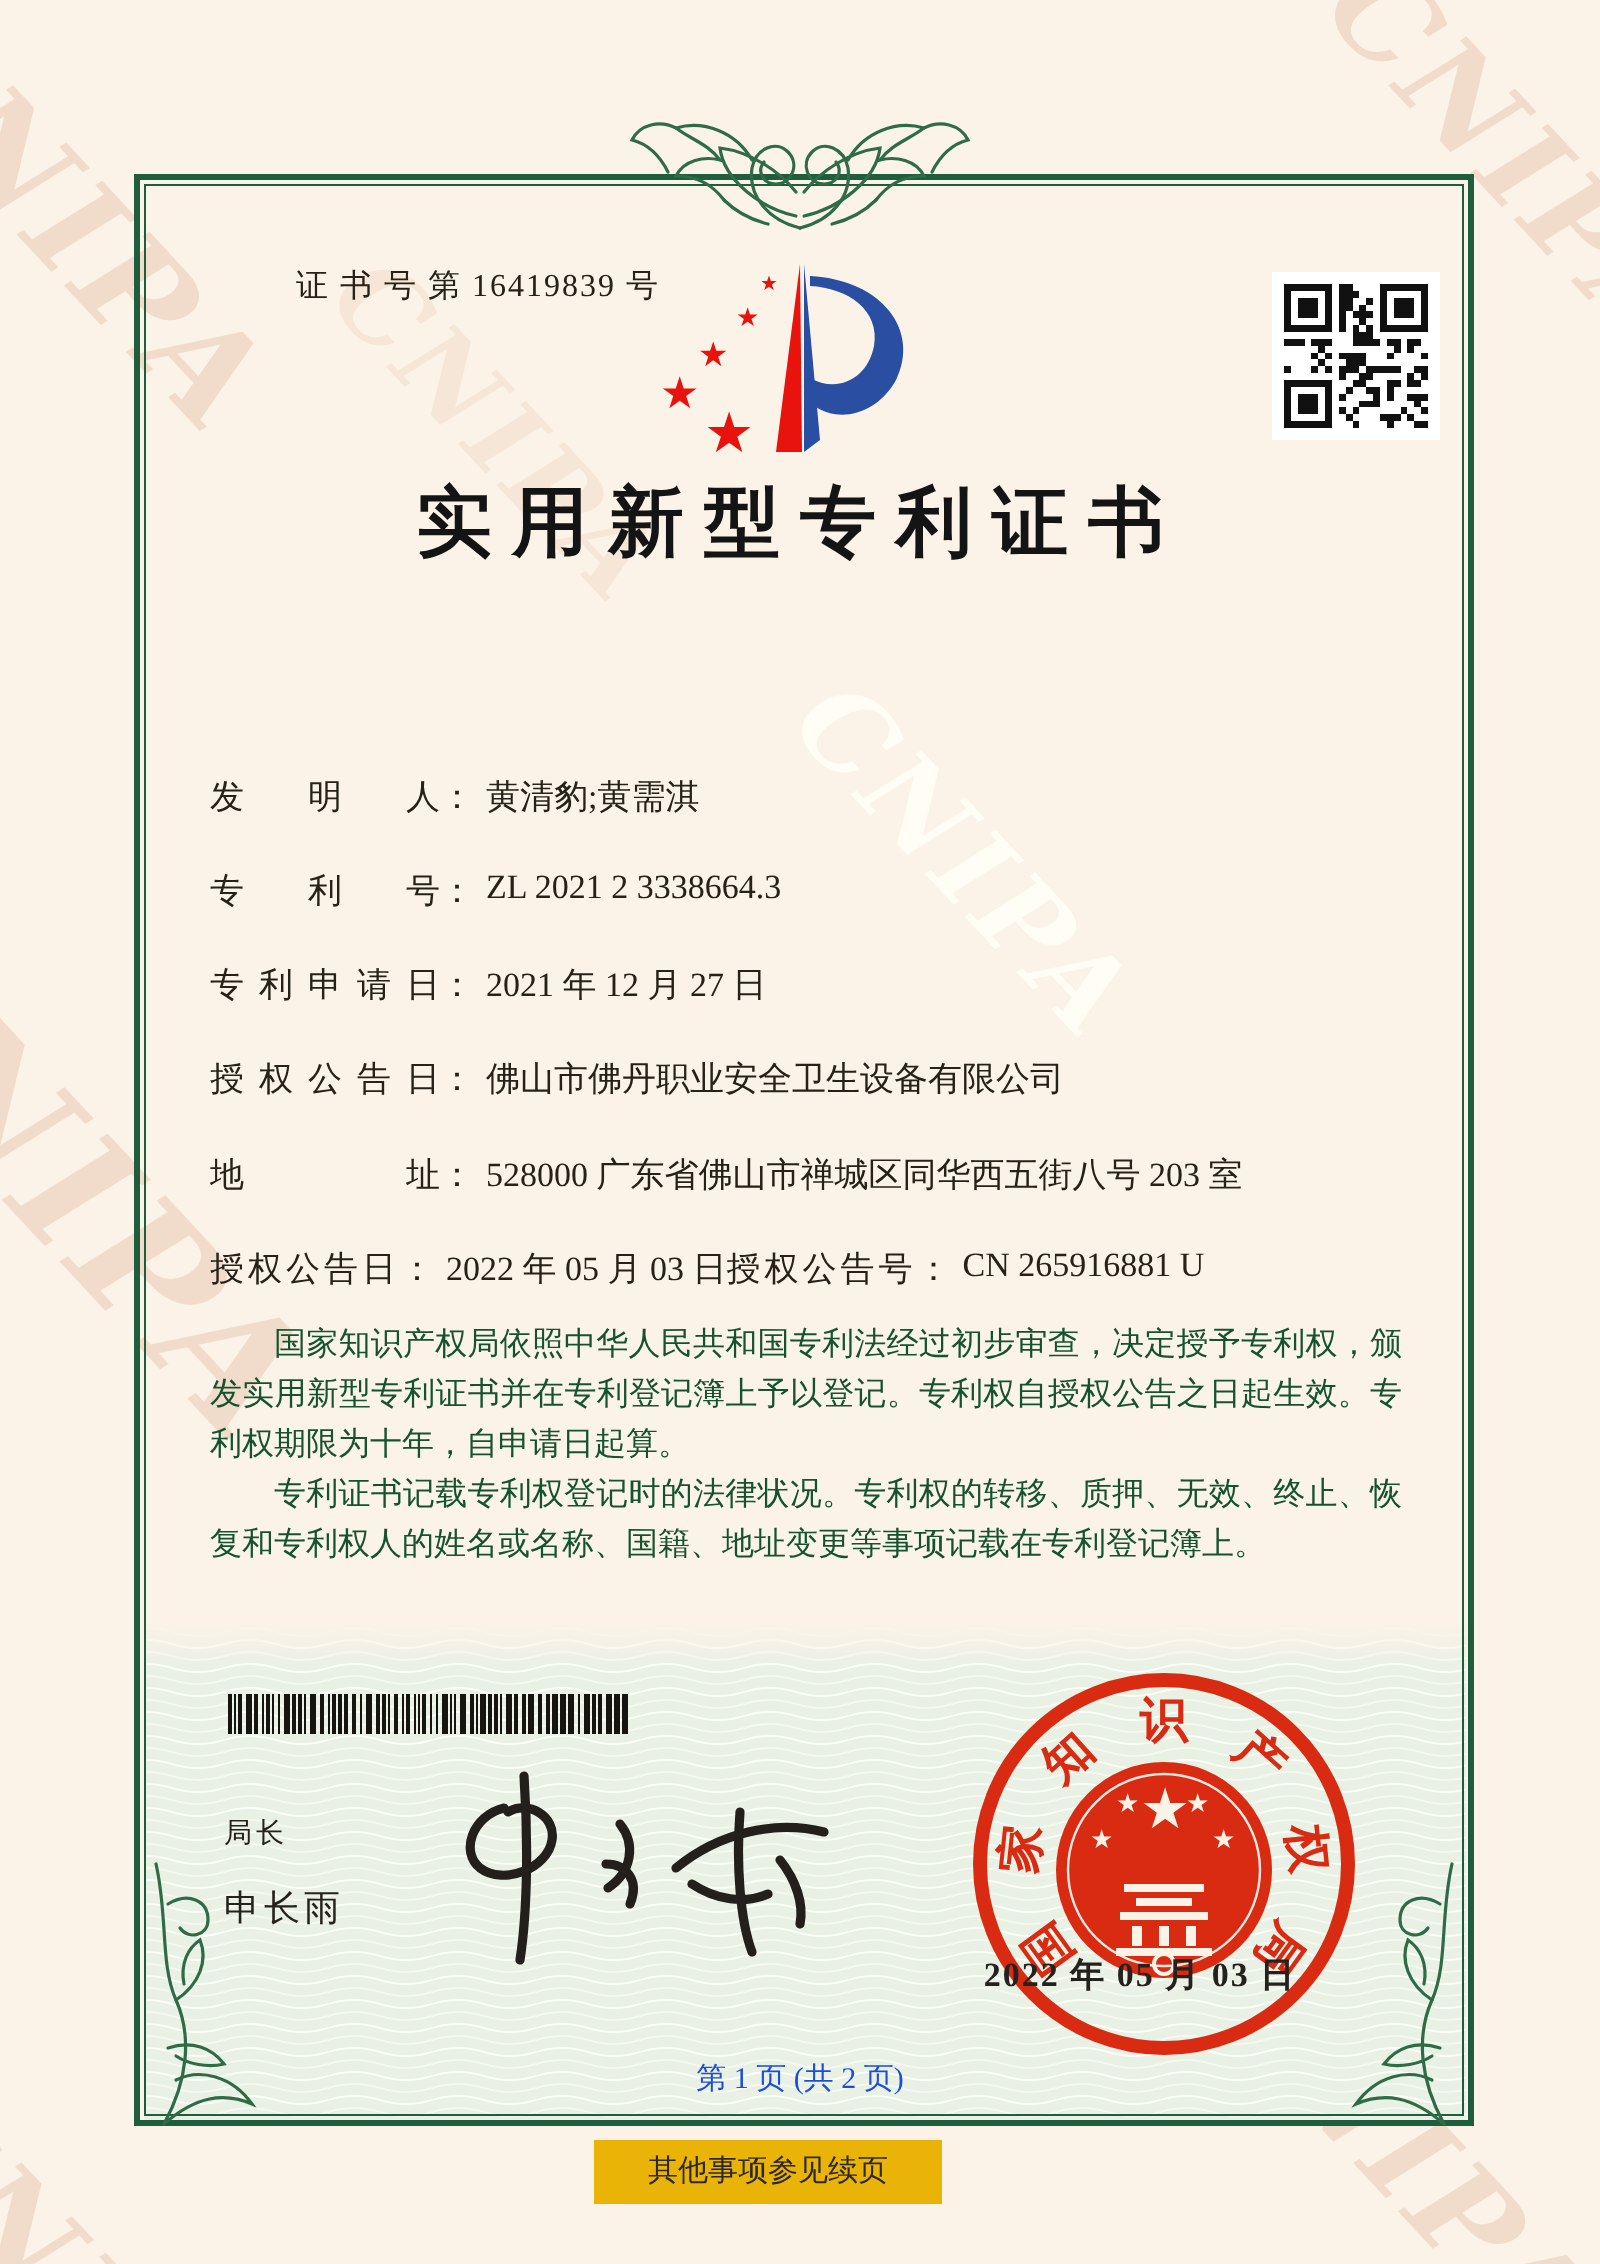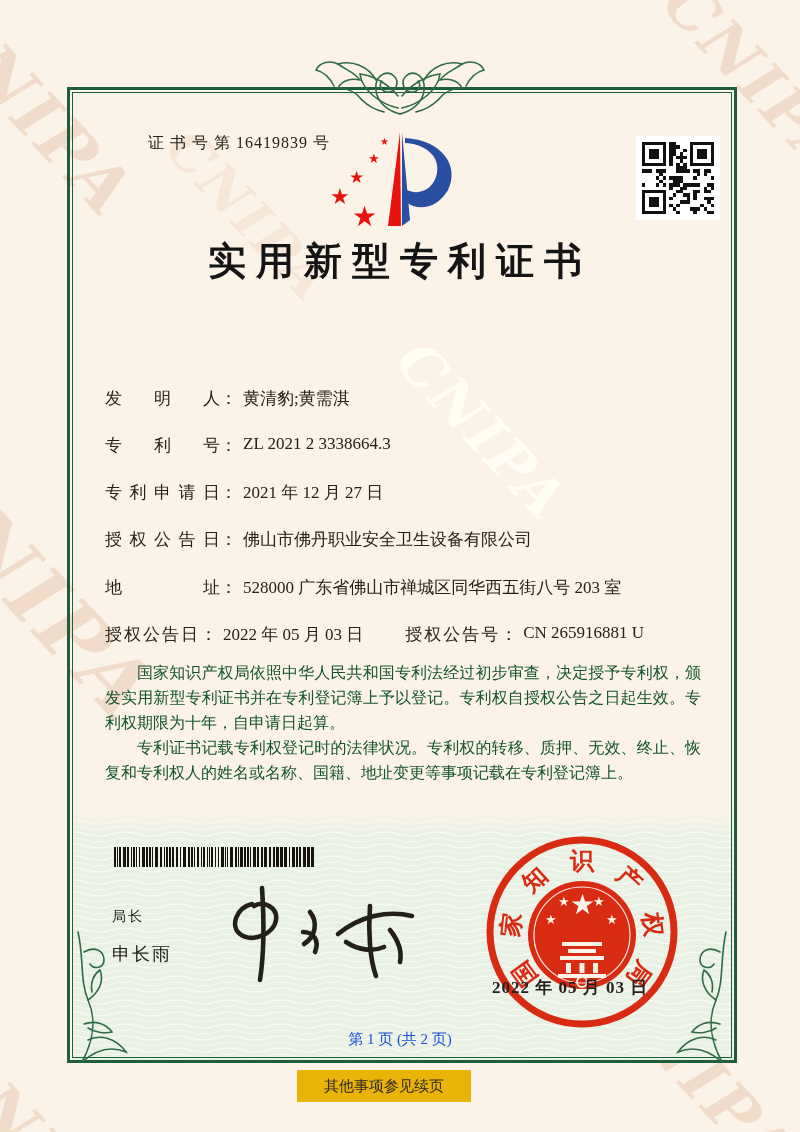--- a/index.html
+++ b/index.html
@@ -41,21 +41,21 @@
   .qrbox svg{position:absolute;left:6px;top:6px;}
   .title{position:absolute;left:0;top:236px;width:100%;text-align:center;font-size:38px;font-weight:700;
          letter-spacing:10px;color:#141414;}
 
   .frow{position:absolute;left:105px;font-size:17px;white-space:nowrap;}
   .flabel{display:inline-block;width:115px;text-align:justify;text-align-last:justify;vertical-align:top;}
   .flabel-n{display:inline-block;letter-spacing:2px;vertical-align:top;}
   .fcolon{display:inline-block;vertical-align:top;}
   .fvalue{display:inline-block;margin-left:6px;vertical-align:top;}
   .fvalue .vline{display:block;line-height:23px;}
-  .pair2{margin-left:42px;text-align:center;}
+  .pair2{text-align:center;}
 
   .paras{position:absolute;left:105px;top:660px;width:596px;font-size:16px;line-height:25px;color:#14532d;}
   .paras p{margin:0;text-indent:2em;text-align:justify;}
 
   .barcode{position:absolute;left:114px;top:847px;}
 
   .sig-title{position:absolute;left:112px;top:908px;font-size:14px;letter-spacing:2px;}
   .sig-name{position:absolute;left:112px;top:942px;font-size:18px;letter-spacing:2px;}
   .sig-script{position:absolute;left:218px;top:882px;}
 

